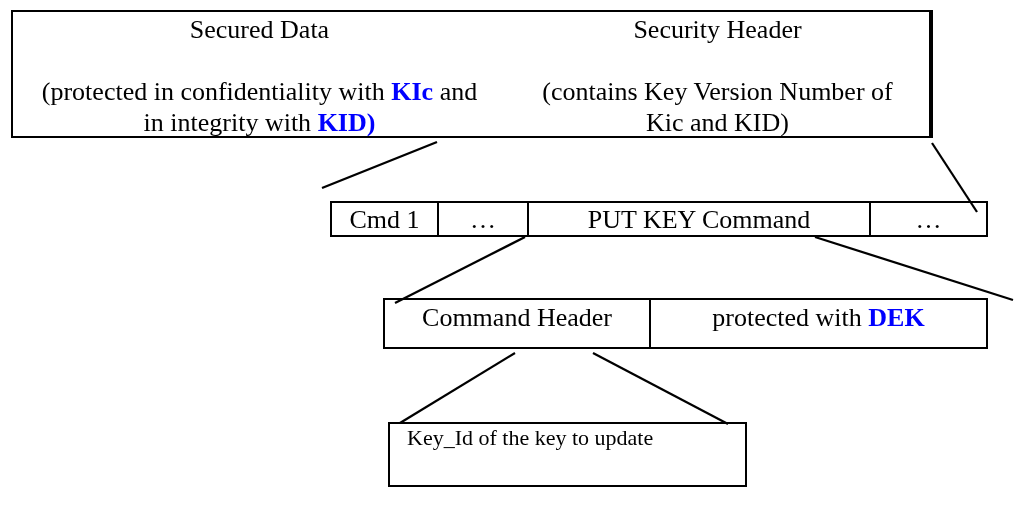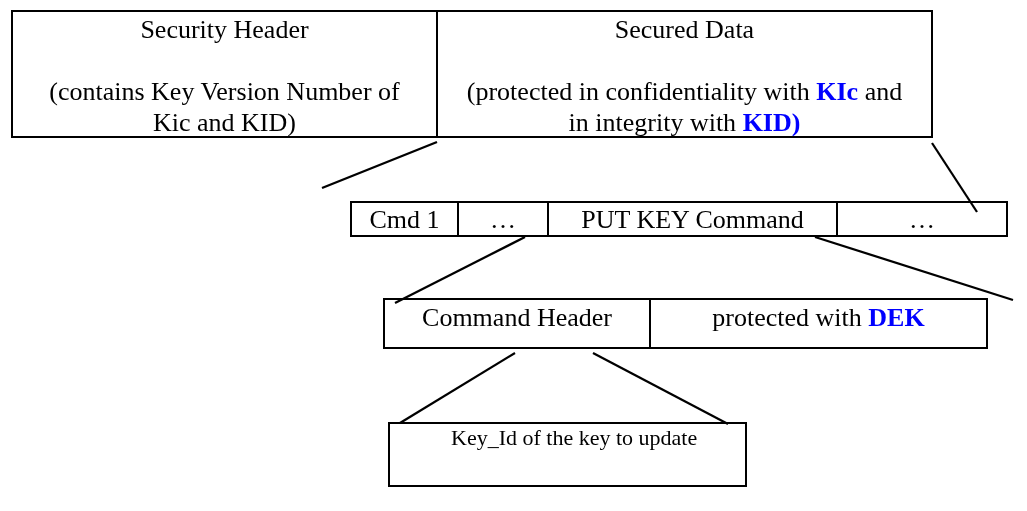--- a/index.html
+++ b/index.html
@@ -64,52 +64,52 @@
     z-index: 5;
   }
   .fill { flex: 1; }
 </style>
 </head>
 <body>
 
 <div class="canvas">
 
   <div class="box" style="left:11px; top:10px; width:922px; height:128px;">
+    <div class="cell fill top-pad">
+      <div class="txt">Secured Data</div>
+      <div class="spacer-line"></div>
+      <div class="txt"><span>(protected in confidentiality with </span><span class="blue-key">KIc</span><span> and</span></div>
+      <div class="txt"><span>in integrity with </span><span class="blue-key">KID)</span></div>
+    </div>
     <div class="cell divided top-pad" style="width:425px;">
       <div class="txt">Security Header</div>
       <div class="spacer-line"></div>
       <div class="txt">(contains Key Version Number of</div>
       <div class="txt">Kic and KID)</div>
     </div>
-    <div class="cell fill top-pad">
-      <div class="txt">Secured Data</div>
-      <div class="spacer-line"></div>
-      <div class="txt"><span>(protected in confidentiality with </span><span class="blue-key">KIc</span><span> and</span></div>
-      <div class="txt"><span>in integrity with </span><span class="blue-key">KID)</span></div>
-    </div>
   </div>
 
-  <div class="box" style="left:350px; top:201px; width:658px; height:36px;">
+  <div class="box" style="left:330px; top:201px; width:658px; height:36px;">
     <div class="cell divided vcenter txt" style="width:107px;">Cmd 1</div>
     <div class="cell divided vcenter txt" style="width:90px;">…</div>
-    <div class="cell divided vcenter txt" style="width:289px;">PUT KEY Command</div>
+    <div class="cell divided vcenter txt" style="width:342px;">PUT KEY Command</div>
     <div class="cell fill vcenter txt">…</div>
   </div>
 
   <div class="box" style="left:383px; top:298px; width:605px; height:51px;">
     <div class="cell divided top-pad" style="width:266px;">
       <div class="txt">Command Header</div>
     </div>
     <div class="cell fill top-pad">
       <div class="txt"><span>protected with </span><span class="blue-key">DEK</span></div>
     </div>
   </div>
 
   <div class="box" style="left:388px; top:422px; width:359px; height:65px; display:block;">
-    <div class="note-text" style="padding-top:0;margin-left:44px;">Key_Id of the key to update</div>
+    <div class="note-text" style="padding-top:0;">Key_Id of the key to update</div>
   </div>
 
   <svg class="connectors" viewBox="0 0 1027 511">
     <line x1="437" y1="142" x2="322" y2="188" stroke="#000" stroke-width="2.25"></line>
     <line x1="932" y1="143" x2="977" y2="212" stroke="#000" stroke-width="2.25"></line>
     <line x1="525" y1="237" x2="395" y2="303" stroke="#000" stroke-width="2.25"></line>
     <line x1="815" y1="237" x2="1013" y2="300" stroke="#000" stroke-width="2.25"></line>
     <line x1="515" y1="353" x2="400" y2="423" stroke="#000" stroke-width="2.25"></line>
     <line x1="593" y1="353" x2="728" y2="424" stroke="#000" stroke-width="2.25"></line>
   </svg>

